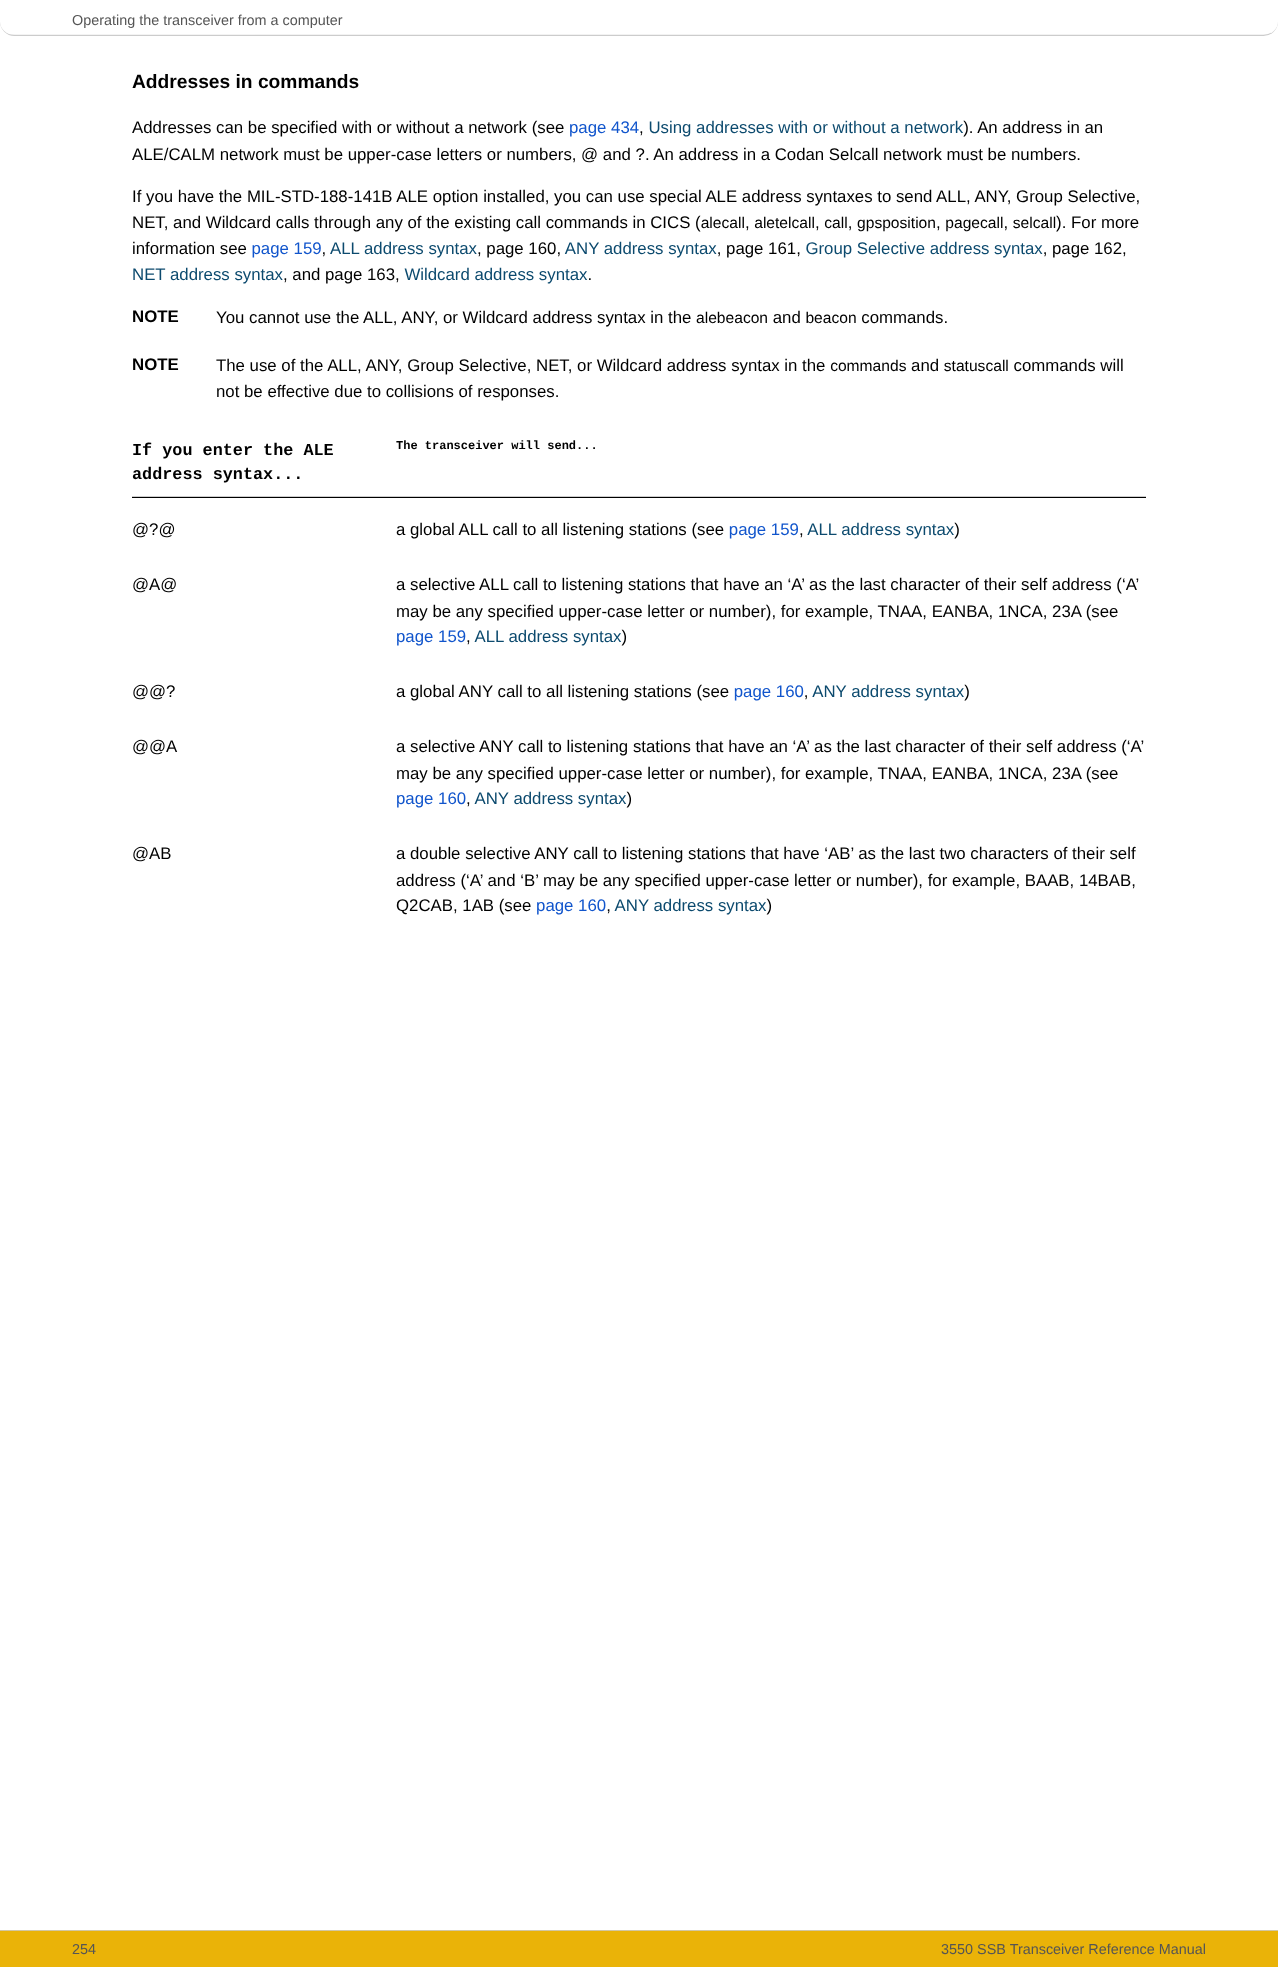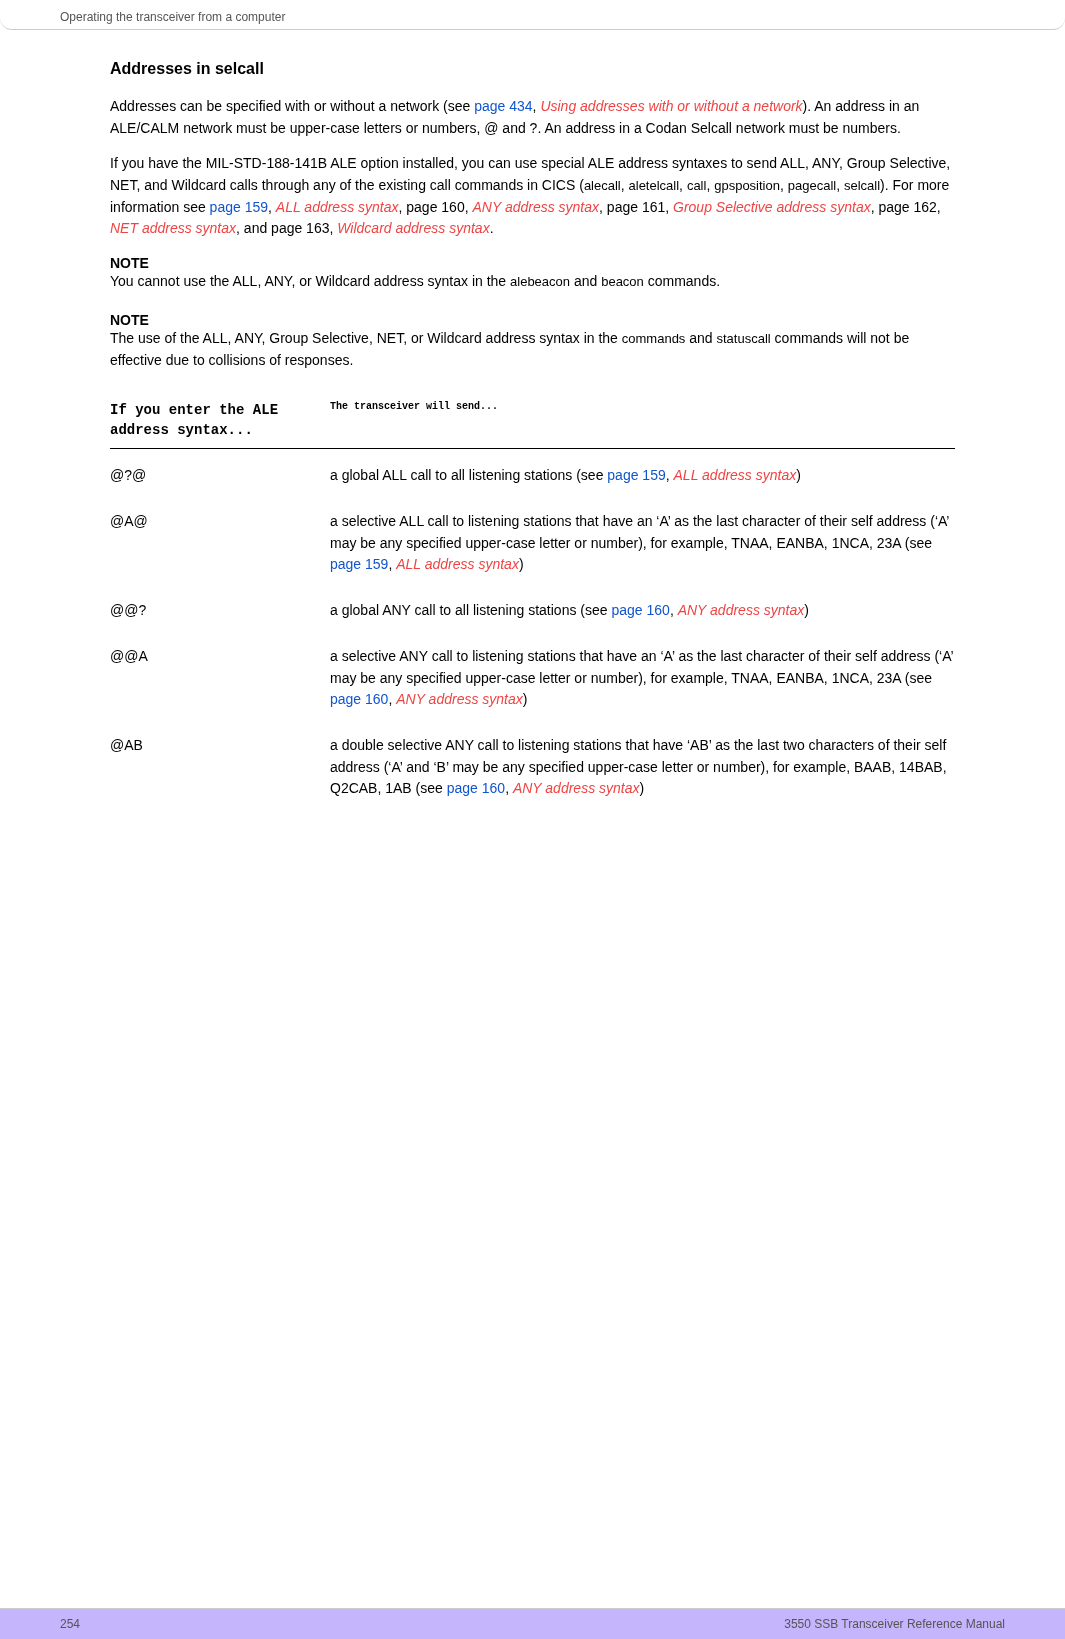--- a/index.html
+++ b/index.html
@@ -25,47 +25,45 @@
     .page-footer {
       position: fixed;
       bottom: 0;
       width: 1065px;
       padding: 8px 60px;
       border-top: 1px solid #ccc;
       font-size: 12px;
       color: #555;
       display: flex;
       justify-content: space-between;
-      background: #c4b5fd;
+      background: #eab308;
     }
     h2 {
       font-size: 16px;
       font-weight: bold;
       margin-bottom: 18px;
     }
     p {
       line-height: 1.55;
       margin-bottom: 14px;
     }
     .link {
       color: #1155cc;
     }
     .link-italic {
-      color: #ef4444;
-      font-style: italic;
+      color: #0c4a6e;
     }
     code, .code {
       font-family: Liberation Sans, sans-serif;
       font-size: 13px;
     }
     .note-block {
       display: flex;
       margin-bottom: 18px;
       align-items: flex-start;
-      flex-direction: column;
     }
     .note-label {
       font-weight: bold;
       font-size: 14px;
       min-width: 70px;
       padding-top: 1px;
     }
     .note-text {
       flex: 1;
       line-height: 1.55;
@@ -111,21 +109,21 @@
   </style>
 </head>
 <body>
 
 <div class="page-header">
   <span>Operating the transceiver from a computer</span>
 </div>
 
 <div class="page-content">
 
-  <h2>Addresses in selcall</h2>
+  <h2>Addresses in commands</h2>
 
   <p>
     Addresses can be specified with or without a network (see <span class="link">page 434</span>, <span class="link-italic">Using addresses with or without a network</span>). An address in an ALE/CALM network must be upper-case letters or numbers, @ and ?. An address in a Codan Selcall network must be numbers.
   </p>
 
   <p>
     If you have the MIL-STD-188-141B ALE option installed, you can use special ALE address syntaxes to send ALL, ANY, Group Selective, NET, and Wildcard calls through any of the existing call commands in CICS (<code class="code">alecall</code>, <code class="code">aletelcall</code>, <code class="code">call</code>, <code class="code">gpsposition</code>, <code class="code">pagecall</code>, <code class="code">selcall</code>). For more information see <span class="link">page 159</span>, <span class="link-italic">ALL address syntax</span>, page 160, <span class="link-italic">ANY address syntax</span>, page 161, <span class="link-italic">Group Selective address syntax</span>, page 162, <span class="link-italic">NET address syntax</span>, and page 163, <span class="link-italic">Wildcard address syntax</span>.
   </p>
 
   <div class="note-block">

